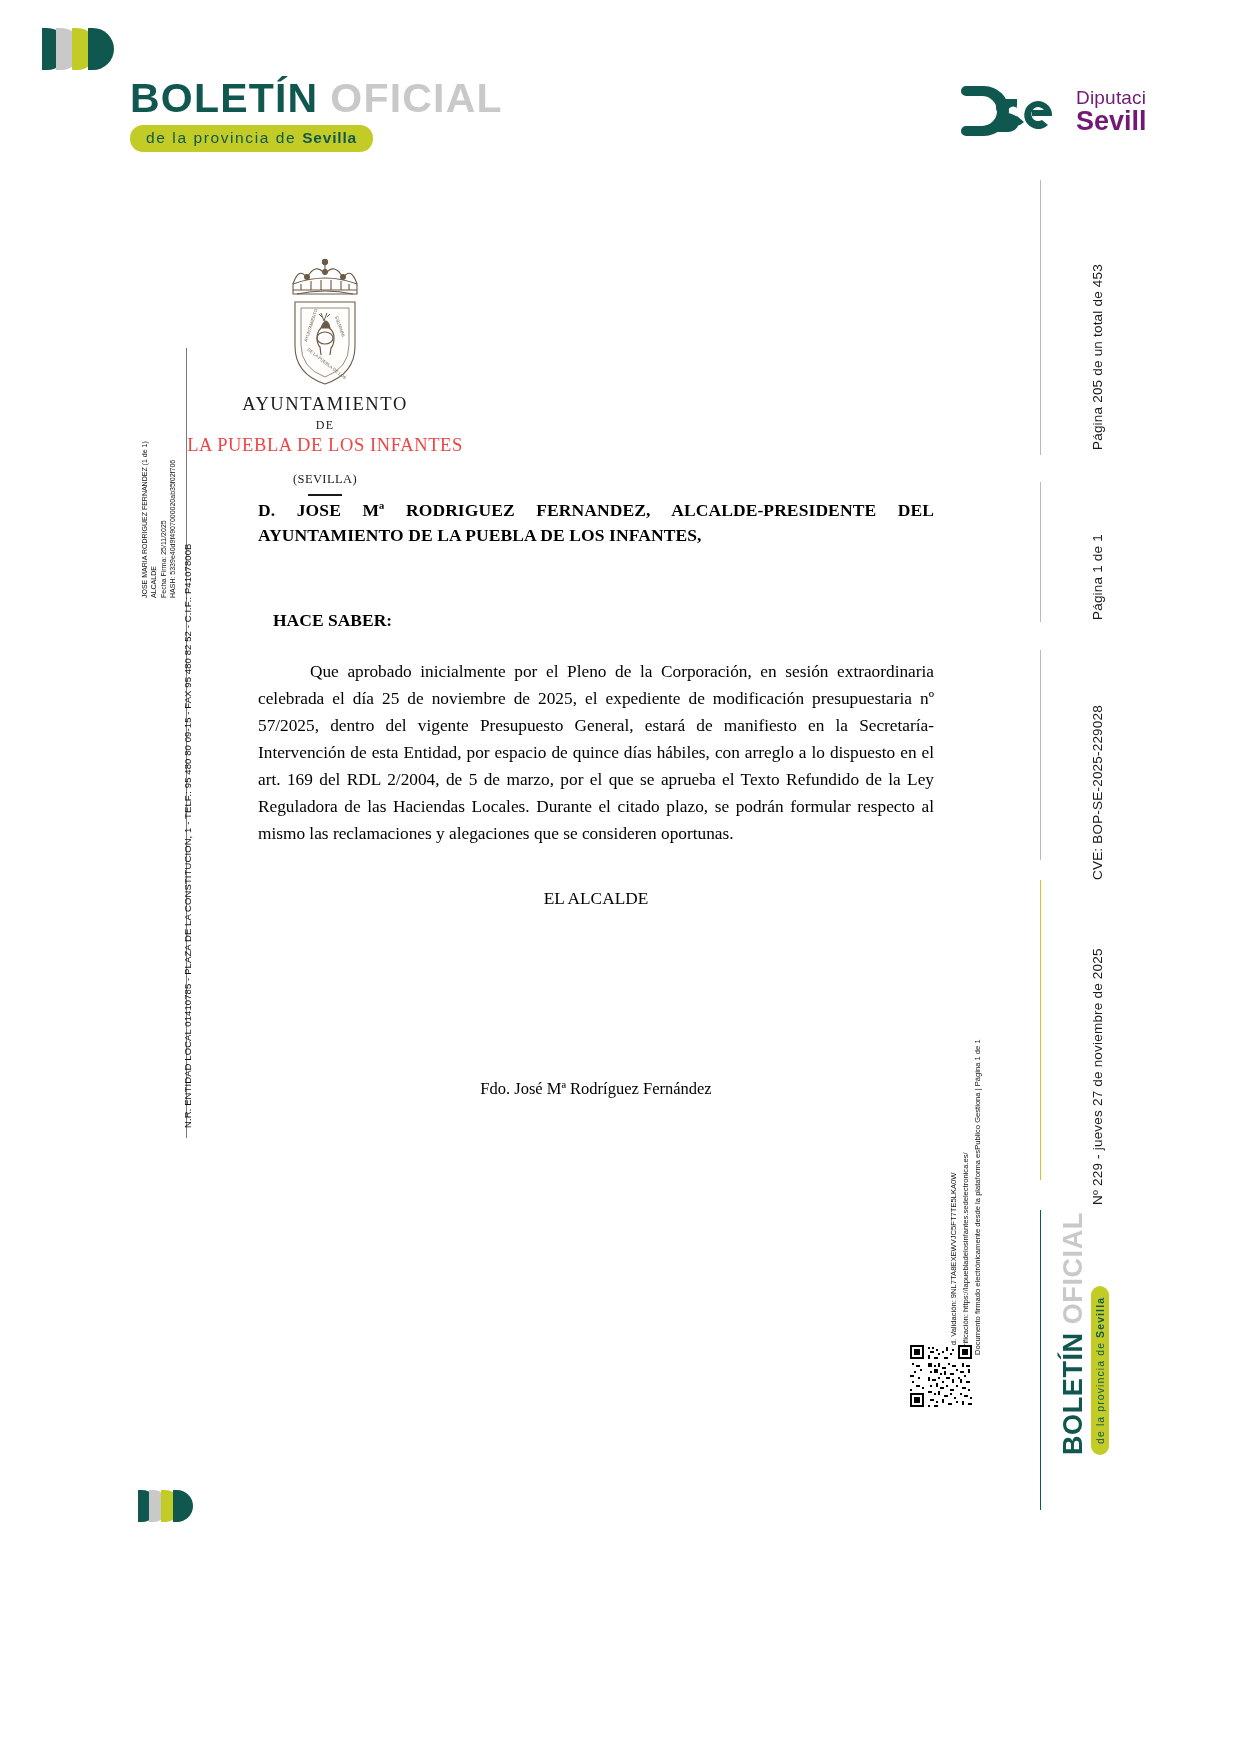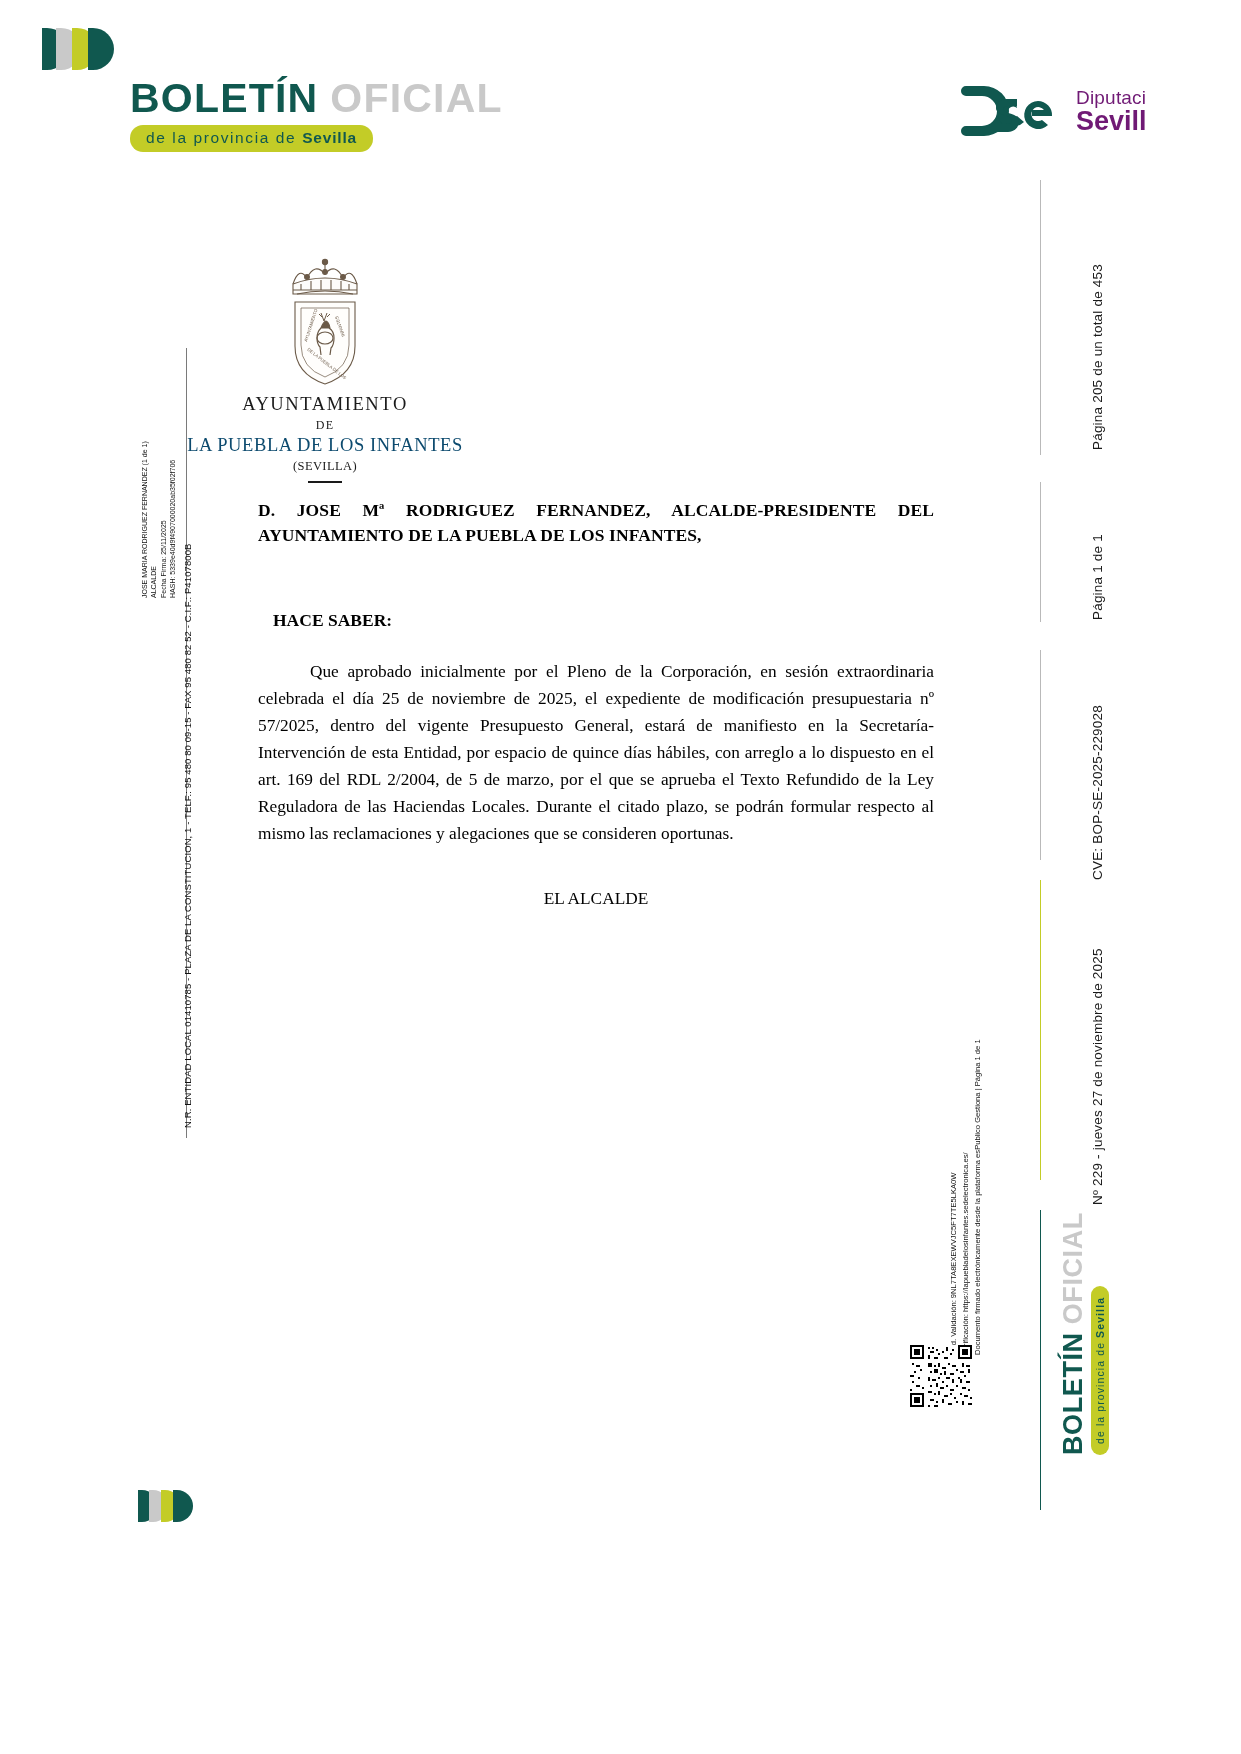--- a/index.html
+++ b/index.html
@@ -115,30 +115,30 @@
     font-family: "Liberation Serif", serif;
     font-size: 12px;
     letter-spacing: 1.2px;
     color: #1a1a1a;
     margin-top: 3px;
   }
   .crest-t3 {
     font-family: "Liberation Serif", serif;
     font-size: 18.5px;
     letter-spacing: 0.6px;
-    color: #0c4a6e;
+    color: #ef4444;
     margin-top: 2px;
     white-space: nowrap;
   }
   .crest-t4 {
     font-family: "Liberation Serif", serif;
     font-size: 12.5px;
     letter-spacing: 0.4px;
     color: #1a1a1a;
-    margin-top: 3px;
+    margin-top: 16px;
   }
   .crest-rule {
     width: 34px;
     height: 1.6px;
     background: #1a1a1a;
     margin: 7px auto 0 auto;
   }
 
   
   .doc-body {
@@ -327,20 +327,21 @@
     <div class="crest-t3">LA PUEBLA DE LOS INFANTES</div>
     <div class="crest-t4">(SEVILLA)</div>
     <div class="crest-rule"></div>
   </div>
 
   <div class="doc-body" style="top:498px;">
     <div class="heading-bold">D. JOSE Mª RODRIGUEZ FERNANDEZ, ALCALDE-PRESIDENTE DEL AYUNTAMIENTO DE LA PUEBLA DE LOS INFANTES,</div>
     <div class="hace-saber">HACE SABER:</div>
     <div class="para">Que aprobado inicialmente por el Pleno de la Corporación, en sesión extraordinaria celebrada el día 25 de noviembre de 2025, el expediente de modificación presupuestaria nº 57/2025, dentro del vigente Presupuesto General, estará de manifiesto en la Secretaría-Intervención de esta Entidad, por espacio de quince días hábiles, con arreglo a lo dispuesto en el art. 169 del RDL 2/2004, de 5 de marzo, por el que se aprueba el Texto Refundido de la Ley Reguladora de las Haciendas Locales. Durante el citado plazo, se podrán formular respecto al mismo las reclamaciones y alegaciones que se consideren oportunas.</div>
     <div class="center-line alcalde">EL ALCALDE</div>
+    <div class="center-line fdo">Fdo. José Mª Rodríguez Fernández</div>
   </div>
 
   <div class="right-rule" style="left:1040px; top:180px; height:275px;"></div>
   <div class="right-rule" style="left:1040px; top:482px; height:140px;"></div>
   <div class="right-rule" style="left:1040px; top:650px; height:210px;"></div>
   <div class="right-rule accent" style="left:1040px; top:880px; height:300px;"></div>
   <div class="right-rule dark" style="left:1040px; top:1210px; height:300px;"></div>
 
   <div class="right-vtext" style="left:1090px; top:450px;">Página 205 de un total de 453</div>
   <div class="right-vtext" style="left:1090px; top:620px;">Página 1 de 1</div>

